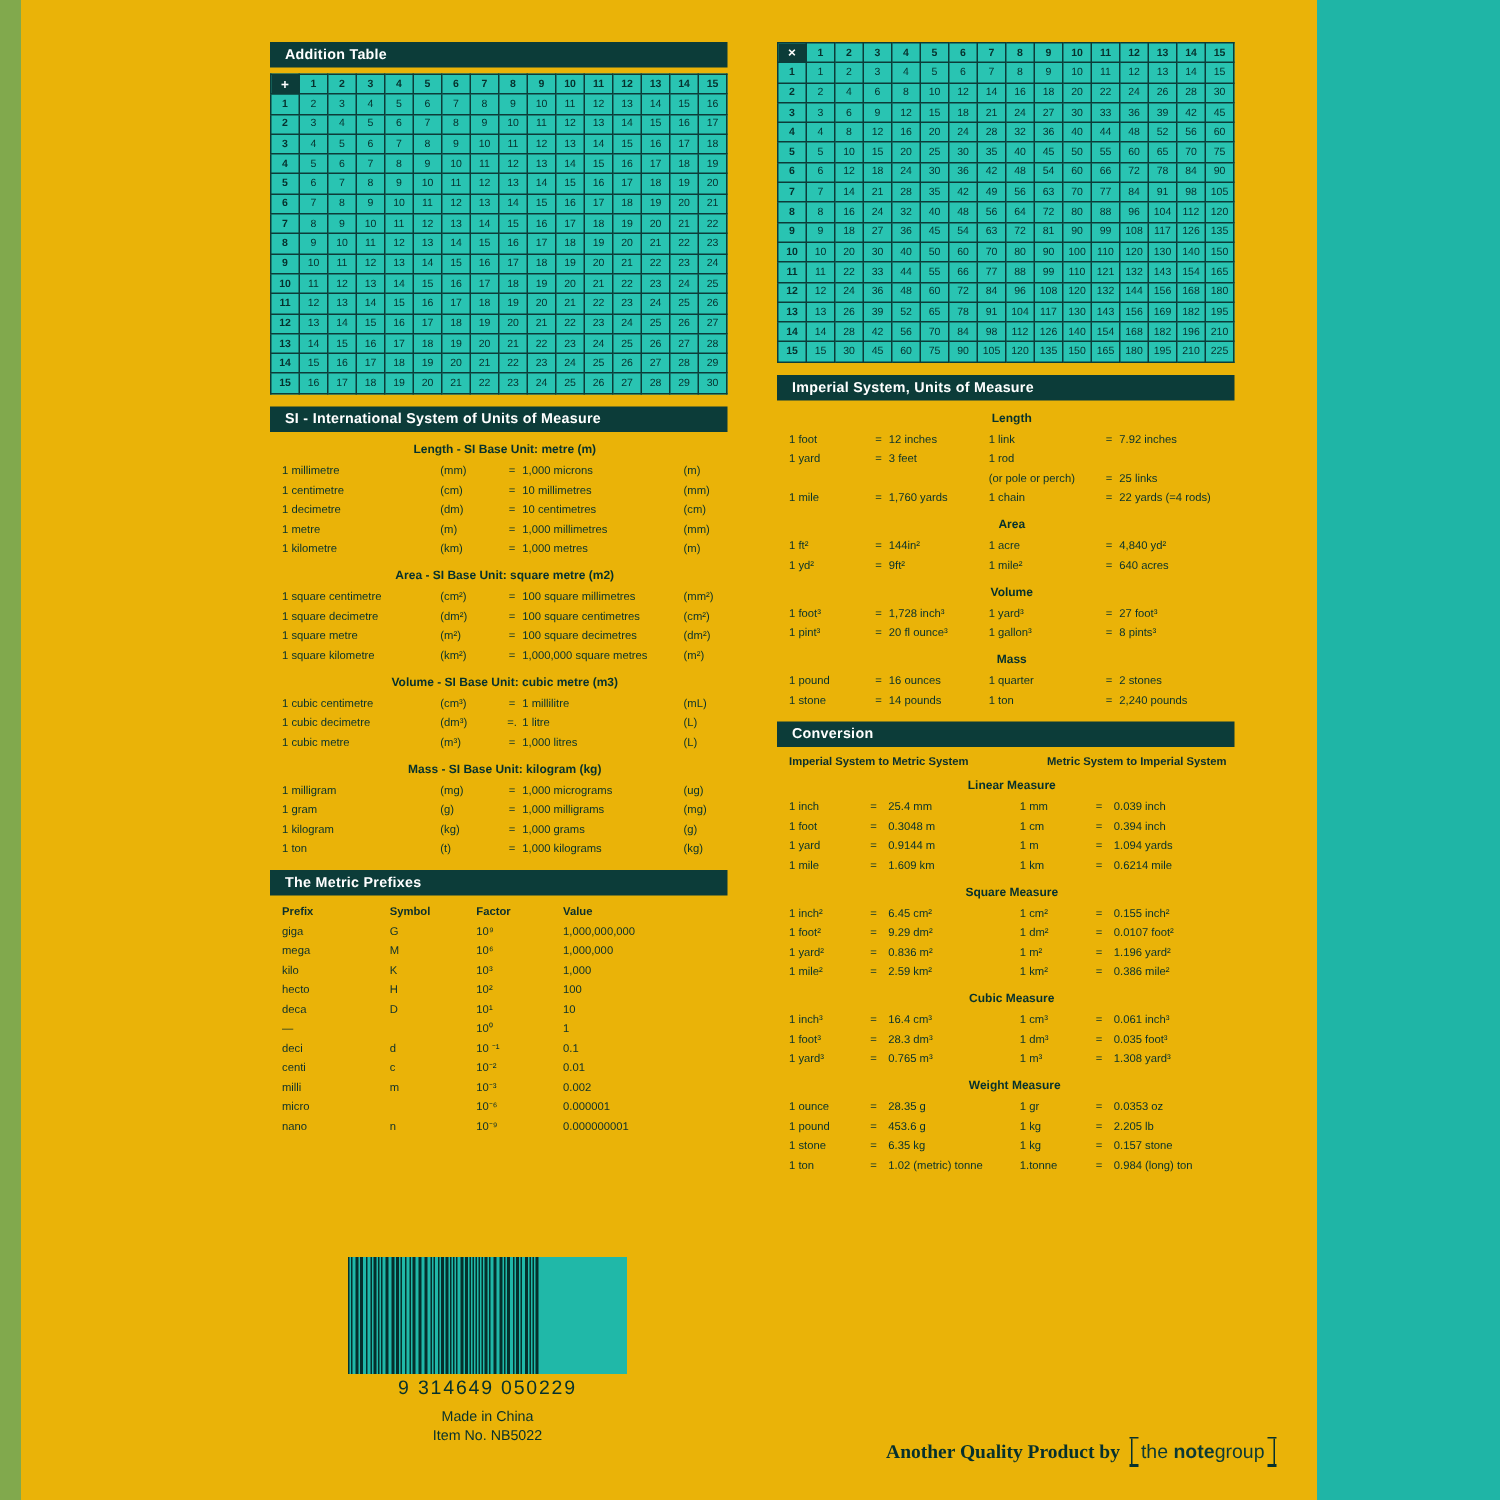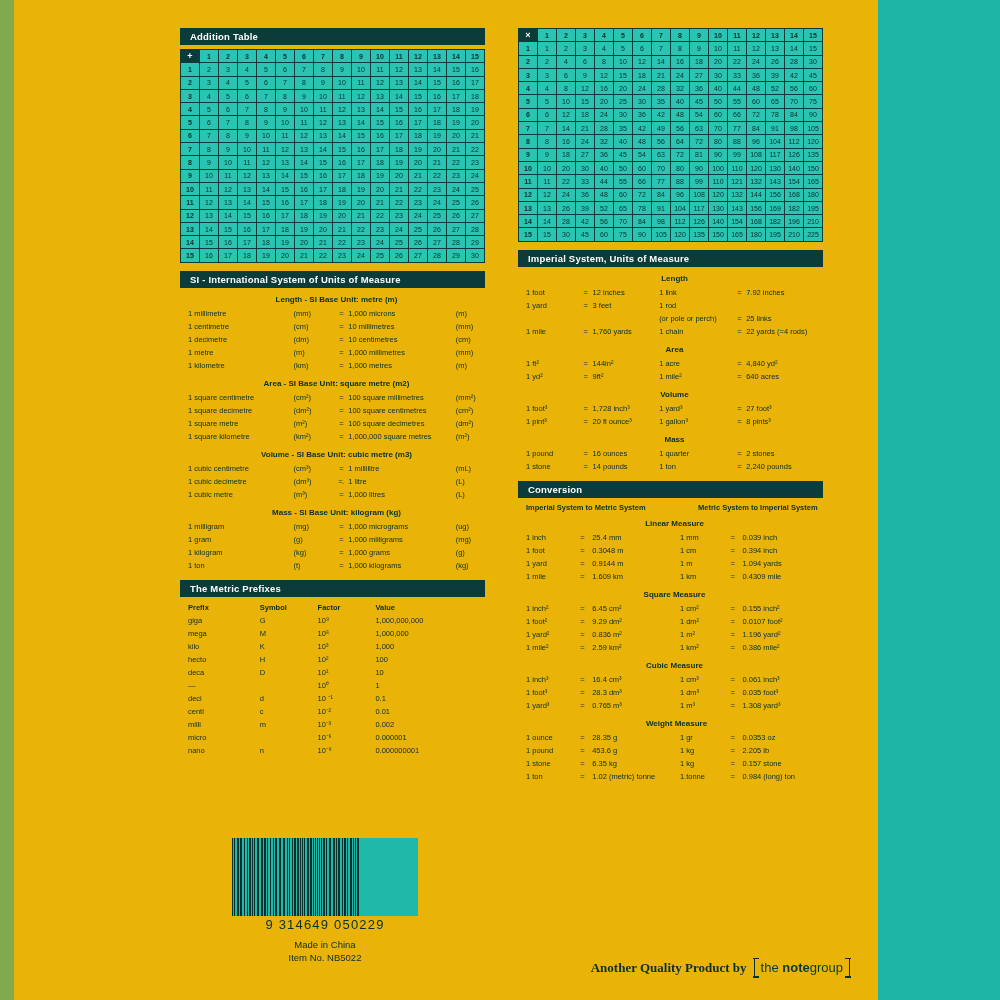--- a/index.html
+++ b/index.html
@@ -1064,21 +1064,21 @@
             <span class="v4">1 m</span>
             <span class="v5">=</span>
             <span class="v6">1.094 yards</span>
           </div>
           <div class="row">
             <span class="v1">1 mile</span>
             <span class="v2">=</span>
             <span class="v3">1.609 km</span>
             <span class="v4">1 km</span>
             <span class="v5">=</span>
-            <span class="v6">0.4309 mile</span>
+            <span class="v6">0.6214 mile</span>
           </div>
           <div class="sub" style="margin-left:0">Square Measure</div>
           <div class="row">
             <span class="v1">1 inch²</span>
             <span class="v2">=</span>
             <span class="v3">6.45 cm²</span>
             <span class="v4">1 cm²</span>
             <span class="v5">=</span>
             <span class="v6">0.155 inch²</span>
           </div>

